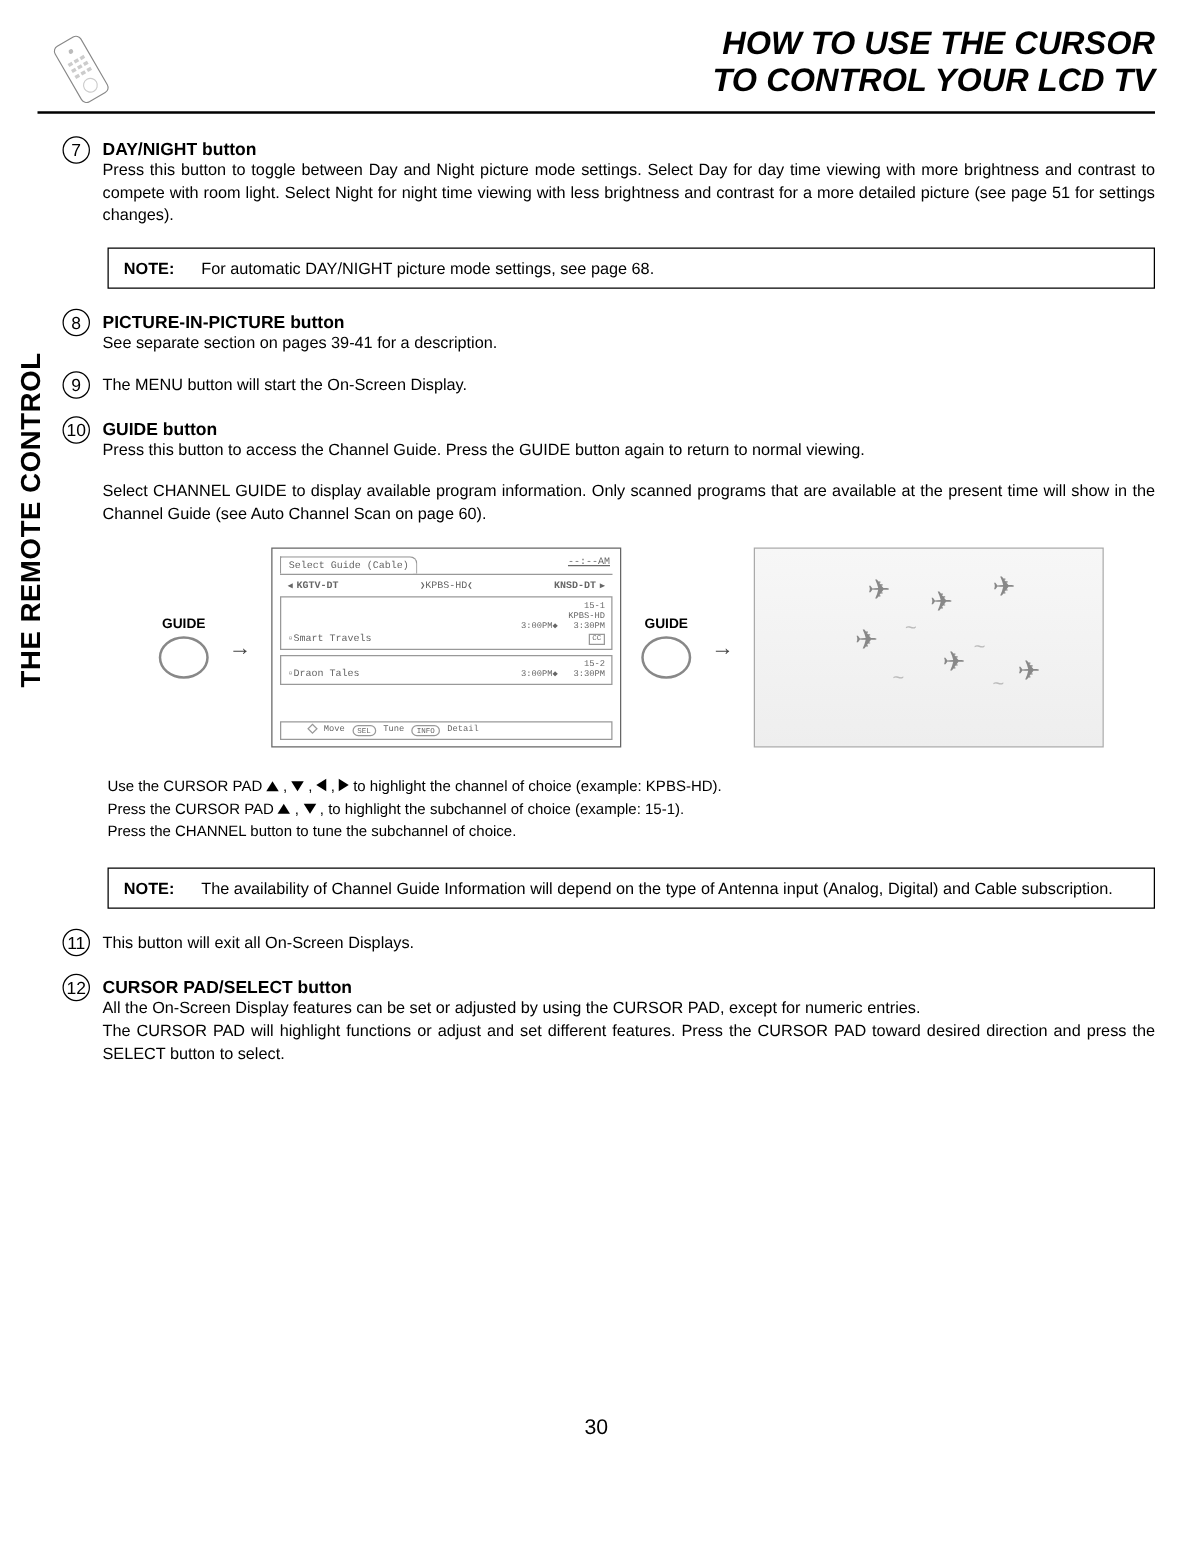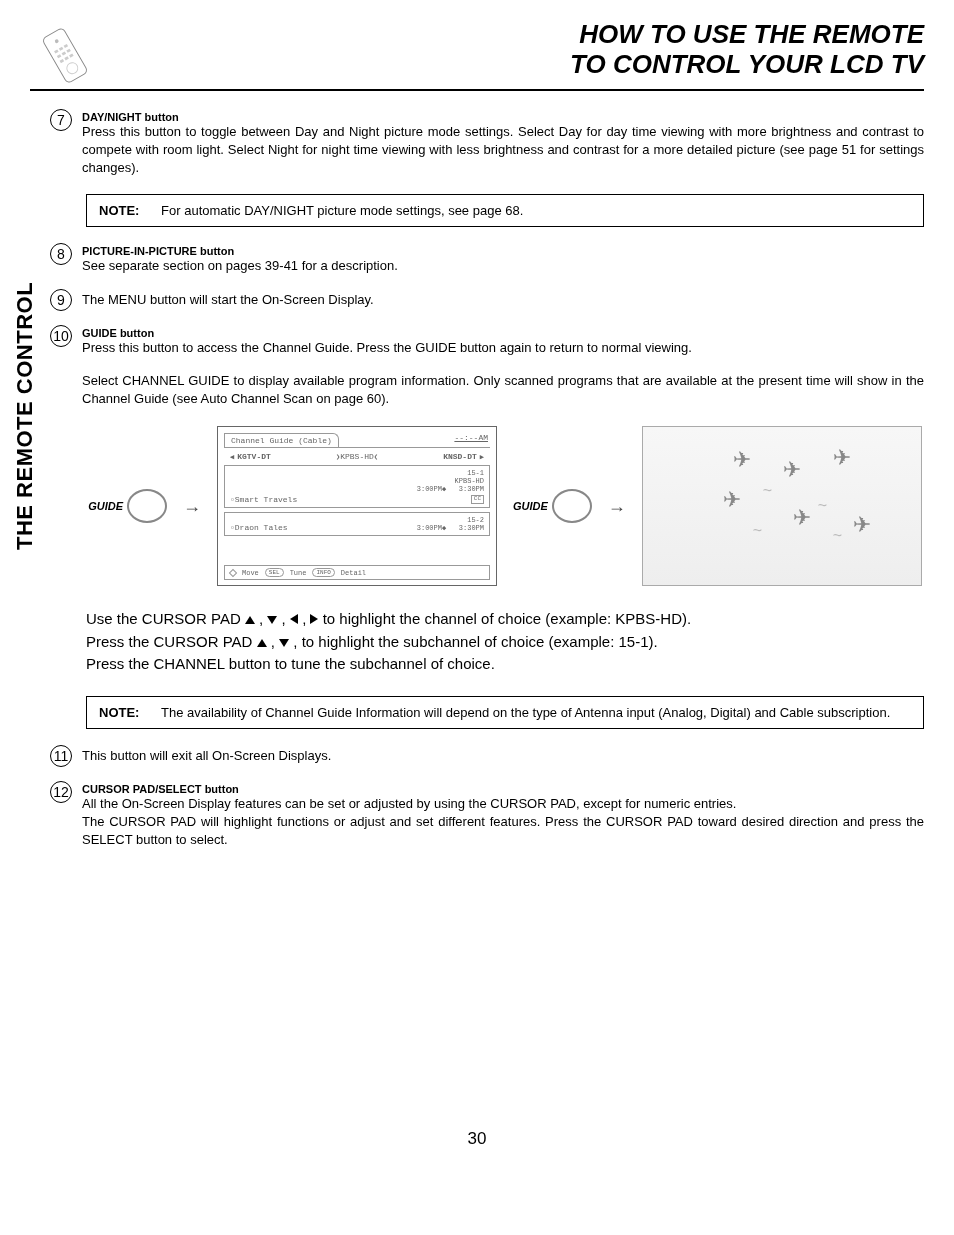--- a/index.html
+++ b/index.html
@@ -58,21 +58,21 @@
     .section {
       display: flex;
       gap: 10px;
       margin-bottom: 16px;
     }
     .section-body {
       flex: 1;
     }
     .section-heading {
       font-weight: bold;
-      font-size: 11px;
+      font-size: 14px;
     }
     .section-text {
       font-size: 13px;
       line-height: 1.4;
       text-align: justify;
     }
     .note-box {
       border: 1px solid #000;
       padding: 8px 12px;
       margin: 6px 0 18px 36px;
@@ -102,24 +102,23 @@
     }
     .figure-row {
       display: flex;
       align-items: center;
       justify-content: center;
       gap: 16px;
       margin: 18px 0 22px 36px;
     }
     .guide-col {
       display: flex;
-      flex-direction: row;
+      flex-direction: column;
       align-items: center;
       gap: 4px;
-      font-style: italic;
     }
     .guide-label {
       font-family: Arial, sans-serif;
       font-weight: bold;
       font-size: 11px;
     }
     .guide-btn {
       width: 40px;
       height: 34px;
       border: 2px solid #888;
@@ -166,45 +165,44 @@
       align-items: flex-end;
     }
     .cg-program .p-left { font-size: 8px; }
     .cg-program .p-right { text-align: right; font-size: 7px; line-height:1.15; }
     .cg-footer {
       position: absolute;
       bottom: 5px;
       left: 6px;
       right: 6px;
       border: 1px solid #999;
-      padding: 2px 5px;
+      padding: 2px 22px;
       font-size: 7px;
       display:flex;
       gap:6px;
-      align-items:center;
     }
     .image-placeholder {
       width: 280px;
       height: 160px;
       border: 1px solid #aaa;
       position: relative;
       background: linear-gradient(#f7f7f7,#eee);
       overflow:hidden;
     }
     .triangle-up, .triangle-down, .triangle-left, .triangle-right-small {
       display: inline-block;
       width: 0; height: 0;
     }
     .triangle-up { border-left: 5px solid transparent; border-right: 5px solid transparent; border-bottom: 8px solid #000; }
     .triangle-down { border-left: 5px solid transparent; border-right: 5px solid transparent; border-top: 8px solid #000; }
     .triangle-left { border-top: 5px solid transparent; border-bottom: 5px solid transparent; border-right: 8px solid #000; }
     .triangle-right-small { border-top: 5px solid transparent; border-bottom: 5px solid transparent; border-left: 8px solid #000; }
     .cursor-instructions {
       margin-left: 36px;
-      font-size: 15px;
+      font-size: 12px;
       line-height: 1.5;
       margin-bottom: 20px;
     }
     .page-number {
       text-align: center;
       margin-top: 280px;
       font-size: 17px;
     }
     .pill { display:inline-block; border:1px solid #999; border-radius: 6px; padding:0 3px; font-size:6px; }
     .diamond { display:inline-block; width:6px;height:6px; transform:rotate(45deg); border:1px solid #999;}
@@ -224,21 +222,21 @@
       <rect x="19" y="20" width="4" height="3" fill="#ccc"></rect>
     <rect x="7" y="26" width="4" height="3" fill="#ccc"></rect>
       <rect x="13" y="26" width="4" height="3" fill="#ccc"></rect>
       <rect x="19" y="26" width="4" height="3" fill="#ccc"></rect>
     <rect x="7" y="32" width="4" height="3" fill="#ccc"></rect>
       <rect x="13" y="32" width="4" height="3" fill="#ccc"></rect>
       <rect x="19" y="32" width="4" height="3" fill="#ccc"></rect>
     <circle cx="15" cy="46" r="6" fill="none" stroke="#ccc"></circle>
   </svg>
   <div class="page-title">
-    <div>HOW TO USE THE REMOTE</div>
+    <div>HOW TO USE THE CURSOR</div>
     <div>TO CONTROL YOUR LCD TV</div>
   </div>
 </div>
 
 <div class="side-tab">THE REMOTE CONTROL</div>
 
 <div class="content">
 
   <div class="section">
     <span class="circled-num">7</span>
@@ -279,21 +277,21 @@
   </div>
 
   <div class="figure-row">
     <div class="guide-col">
       <div class="guide-label">GUIDE</div>
       <div class="guide-btn"></div>
     </div>
     <span class="arrow-right">→</span>
 
     <div class="channel-guide-box">
-      <span class="cg-tab">Channel Guide (Cable)</span>
+      <span class="cg-tab">Select Guide (Cable)</span>
       <span class="cg-time">--:--AM</span>
       <div class="cg-channels">
         <span class="ch-l">
             <span style="font-size:7px;">◀</span>
             <span>KGTV-DT</span>
           </span>
         <span><span style="font-size:7px;">❯</span><span>KPBS-HD</span><span style="font-size:7px;">❮</span></span>
         <span class="ch-r">
             <span>KNSD-DT</span>
             <span style="font-size:7px;">▶</span>

